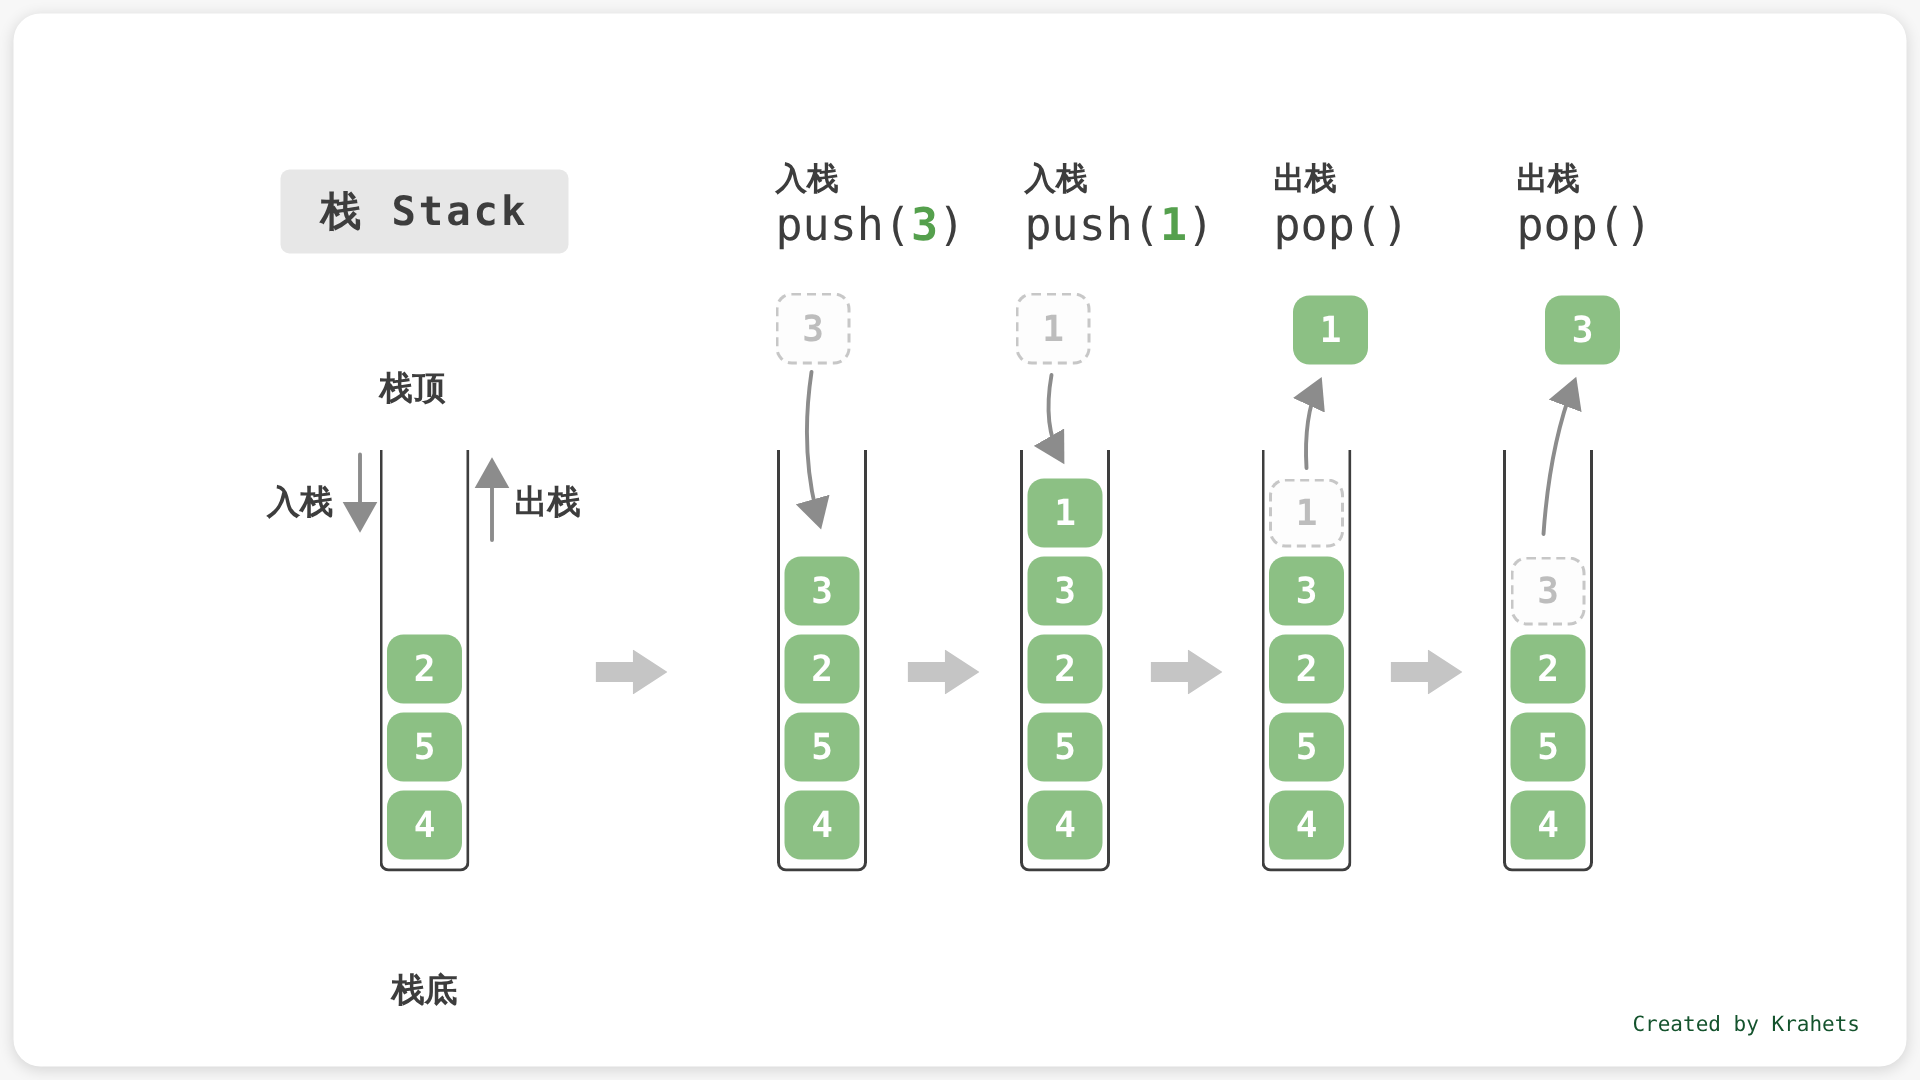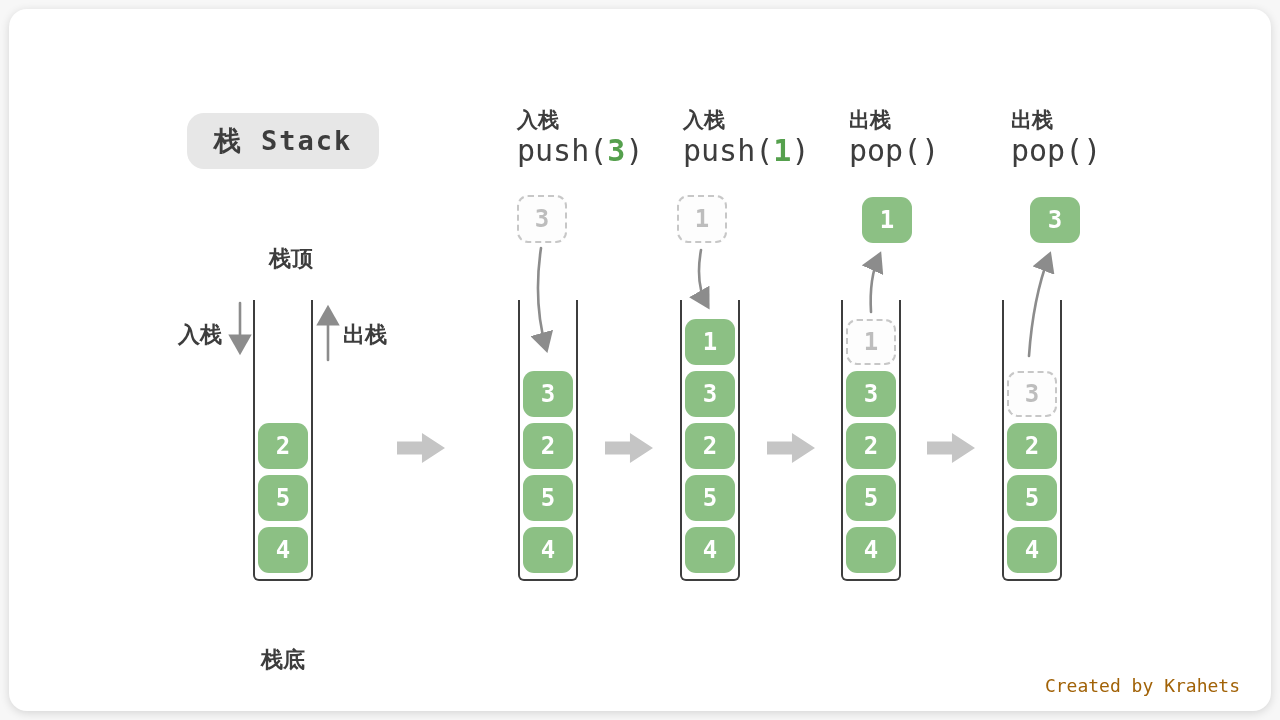--- a/index.html
+++ b/index.html
@@ -5,21 +5,21 @@
   * { margin: 0; padding: 0; box-sizing: border-box; }
   html, body { width: 1280px; height: 720px; background: #f7f7f7; font-family: "Liberation Sans", sans-serif; overflow: hidden; }
   .canvas { position: relative; width: 1280px; height: 720px; }
   .card {
     position: absolute; left: 9px; top: 9px; width: 1262px; height: 702px;
     background: #ffffff; border-radius: 18px;
     box-shadow: 0 2px 10px rgba(0,0,0,0.14);
   }
   .title-box {
     position: absolute; left: 187px; top: 113px; width: 192px; height: 56px;
-    background: #e7e7e7; border-radius: 17px;
+    background: #e7e7e7; border-radius: 6px;
     display: flex; align-items: center; justify-content: center;
     font-size: 27px; font-weight: bold; color: #3d3d3d; letter-spacing: 2px;
     font-family: "DejaVu Sans Mono", monospace;
   }
   .op-label { position: absolute; top: 106px; }
   .op-name { font-size: 21px; font-weight: bold; color: #3d3d3d; line-height: 28px; }
   .op-code { font-family: "DejaVu Sans Mono", monospace; font-size: 30px; color: #3d3d3d; line-height: 34px; }
   .op-code .arg { font-weight: bold; color: var(--arg-green, #55a04d); }
   .stack {
     position: absolute; top: 300px; width: 60px; height: 281px;
@@ -40,21 +40,21 @@
   }
   .floating { position: absolute; }
   .side-label { position: absolute; font-size: 22px; font-weight: bold; color: #3d3d3d; }
   .block-arrow {
     position: absolute; top: 433px; width: 48px; height: 30px; background: #c5c5c5;
     clip-path: polygon(0 28%, 52% 28%, 52% 0, 100% 50%, 52% 100%, 52% 72%, 0 72%);
   }
   .svg-overlay { position: absolute; left: 0; top: 0; width: 1280px; height: 720px; pointer-events: none; }
   .footer {
     position: absolute; top: 675px; right: 40px;
-    font-family: "DejaVu Sans Mono", monospace; font-size: 18px; color: #a16207;
+    font-family: "DejaVu Sans Mono", monospace; font-size: 14px; color: #14532d;
   }
 </style>
 </head>
 <body>
 
 <div class="canvas">
   <div class="card"></div>
 
   <div class="title-box">栈 Stack</div>
 
@@ -68,21 +68,21 @@
   </div>
   <div class="op-label" style="left:849px">
     <div class="op-name">出栈</div>
     <div class="op-code"><span>pop(</span><span class="arg"></span><span>)</span></div>
   </div>
   <div class="op-label" style="left:1011px">
     <div class="op-name">出栈</div>
     <div class="op-code"><span>pop(</span><span class="arg"></span><span>)</span></div>
   </div>
 
-  <div class="side-label" style="left:253px; top:244px; width:60px; text-align:right;">栈顶</div>
+  <div class="side-label" style="left:253px; top:244px; width:60px; text-align:left;">栈顶</div>
   <div class="side-label" style="left:253px; top:645px; width:60px; text-align:center;">栈底</div>
   <div class="side-label" style="left:178px; top:320px;">入栈</div>
   <div class="side-label" style="left:343px; top:320px;">出栈</div>
 
   <div class="cell ghost floating" style="left:517px; top:195px; height:48px;">3</div>
   <div class="cell ghost floating" style="left:677px; top:195px; height:48px;">1</div>
   <div class="cell floating" style="left:862px; top:197px;">1</div>
   <div class="cell floating" style="left:1030px; top:197px;">3</div>
 
   <div class="stack" style="left:253px">

